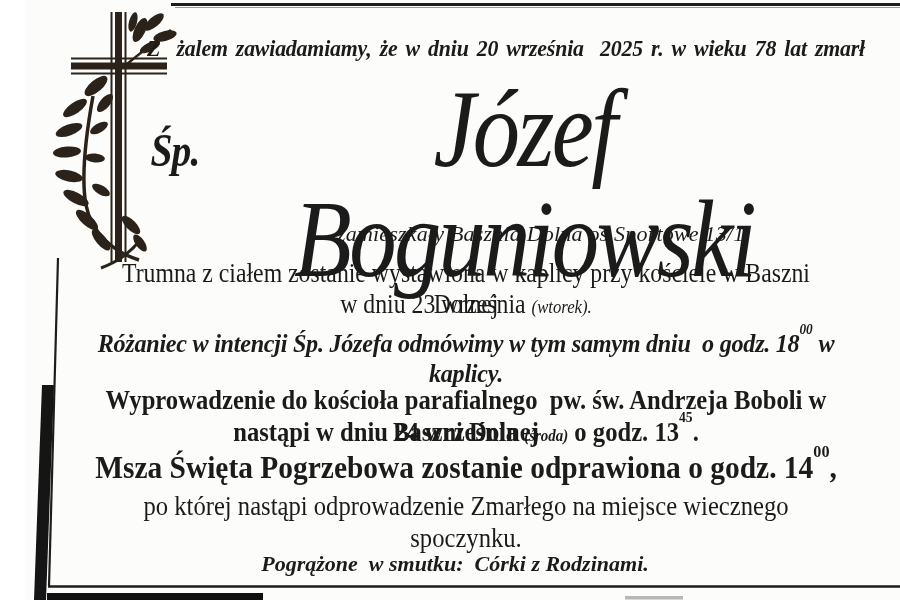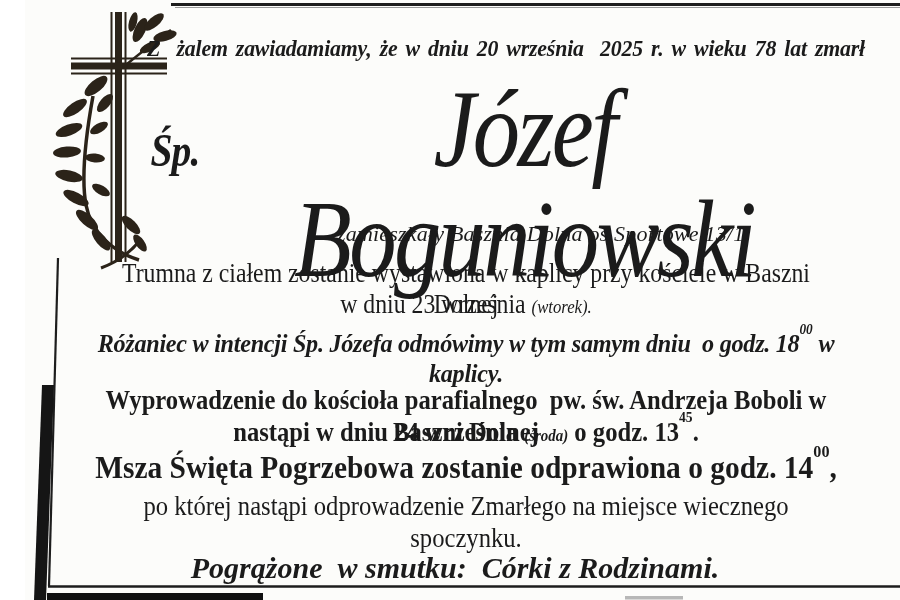--- a/index.html
+++ b/index.html
@@ -29,21 +29,21 @@
   .address{top:221px;left:185px;right:40px;font-size:22px;font-style:italic;letter-spacing:0.2px;}
   .viewing1{top:258px;left:30px;right:40px;font-size:27px;}
   .viewing2{top:289px;left:30px;right:40px;font-size:27px;}
   .paren-small{font-size:19px;font-style:italic;}
   .rosary{top:329px;left:30px;right:40px;font-size:26px;font-weight:bold;font-style:italic;letter-spacing:-0.3px;}
   .procession1{top:384px;left:30px;right:40px;font-size:28px;font-weight:bold;}
   .procession2{top:416px;left:30px;right:40px;font-size:28px;font-weight:bold;}
   .paren-sroda{font-size:17px;font-style:italic;font-weight:600;}
   .mass1{top:450px;left:30px;right:40px;font-size:31px;font-weight:bold;}
   .mass2{top:490px;left:30px;right:40px;font-size:28px;}
-  .footer{top:551px;left:38px;right:70px;font-size:30px;font-weight:bold;font-style:italic;}
+  .footer{top:551px;left:38px;right:70px;font-size:22px;font-weight:bold;font-style:italic;}
   .sup{font-size:55%;position:relative;top:-0.55em;letter-spacing:0;}
   .frame-svg,.cross-svg{position:absolute;pointer-events:none;}
   .frame-svg{left:0;top:0;}
   .cross-svg{left:18px;top:0;}
 </style>
 </head>
 <body>
 
 <div class="page">
 

